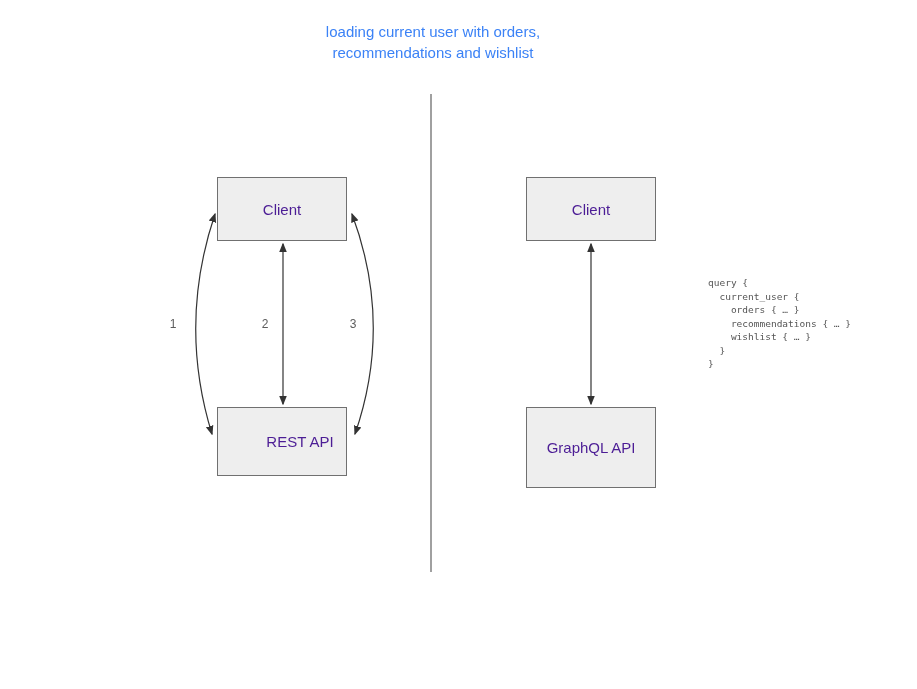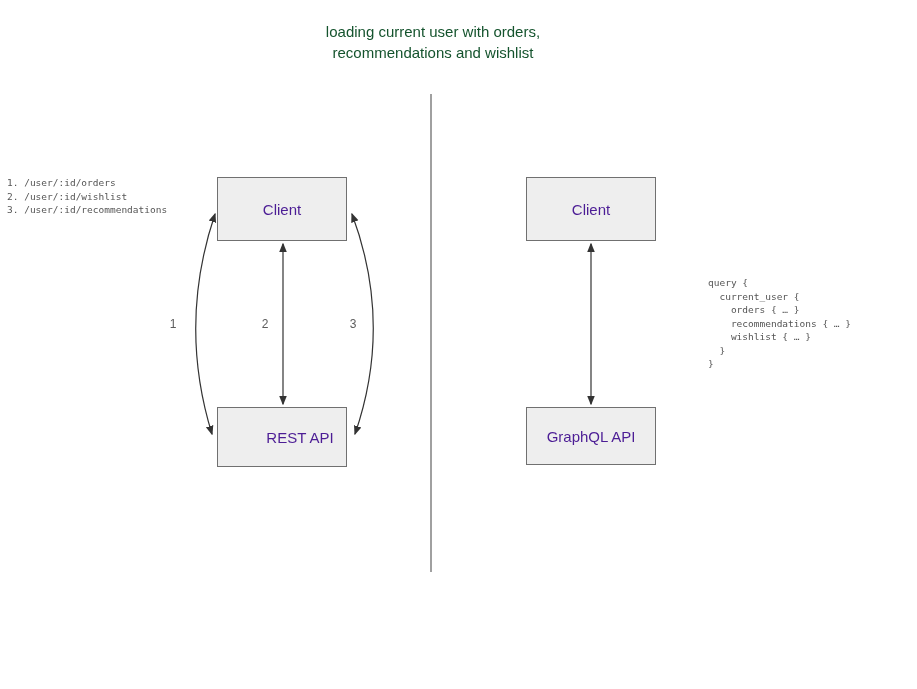--- a/index.html
+++ b/index.html
@@ -16,39 +16,39 @@
     font-family: "Liberation Sans", sans-serif;
   }
   .title {
     position: absolute;
     left: 133px;
     top: 21px;
     width: 600px;
     text-align: center;
     font-size: 15px;
     line-height: 21px;
-    color: #14532d;
+    color: #3b82f6;
     white-space: pre-line;
   }
   .node-box {
     position: absolute;
     width: 130px;
     box-sizing: border-box;
     border: 1px solid #707070;
     background: #eeeeee;
     display: flex;
     align-items: center;
     justify-content: center;
     font-size: 15px;
     color: #4c1d95;
   }
   .box-client-left  { left: 217px; top: 177px; height: 64px; }
-  .box-rest         { left: 217px; top: 407px; height: 60px; padding-left: 36px; }
+  .box-rest         { left: 217px; top: 407px; height: 69px; padding-left: 36px; }
   .box-client-right { left: 526px; top: 177px; height: 64px; }
-  .box-graphql      { left: 526px; top: 407px; height: 58px; }
+  .box-graphql      { left: 526px; top: 407px; height: 81px; }
   .annotation {
     position: absolute;
     margin: 0;
     font-family: "DejaVu Sans Mono", "Liberation Mono", monospace;
     font-size: 9.5px;
     line-height: 13.5px;
     color: #555555;
     white-space: pre;
   }
   .annotation.rest-endpoints { left: 7px; top: 176px; }
@@ -71,23 +71,20 @@
   }
 </style>
 </head>
 <body>
 
 <div class="canvas">
 
   <div class="title">loading current user with orders,
 recommendations and wishlist</div>
 
-  <pre class="annotation rest-endpoints">1. /user/:id/orders
-2. /user/:id/wishlist
-3. /user/:id/recommendations</pre>
 
   <pre class="annotation graphql-query">query {
   current_user {
     orders { … }
     recommendations { … }
     wishlist { … }
   }
 }</pre>
 
   <svg class="wires" width="917" height="689" viewBox="0 0 917 689">

